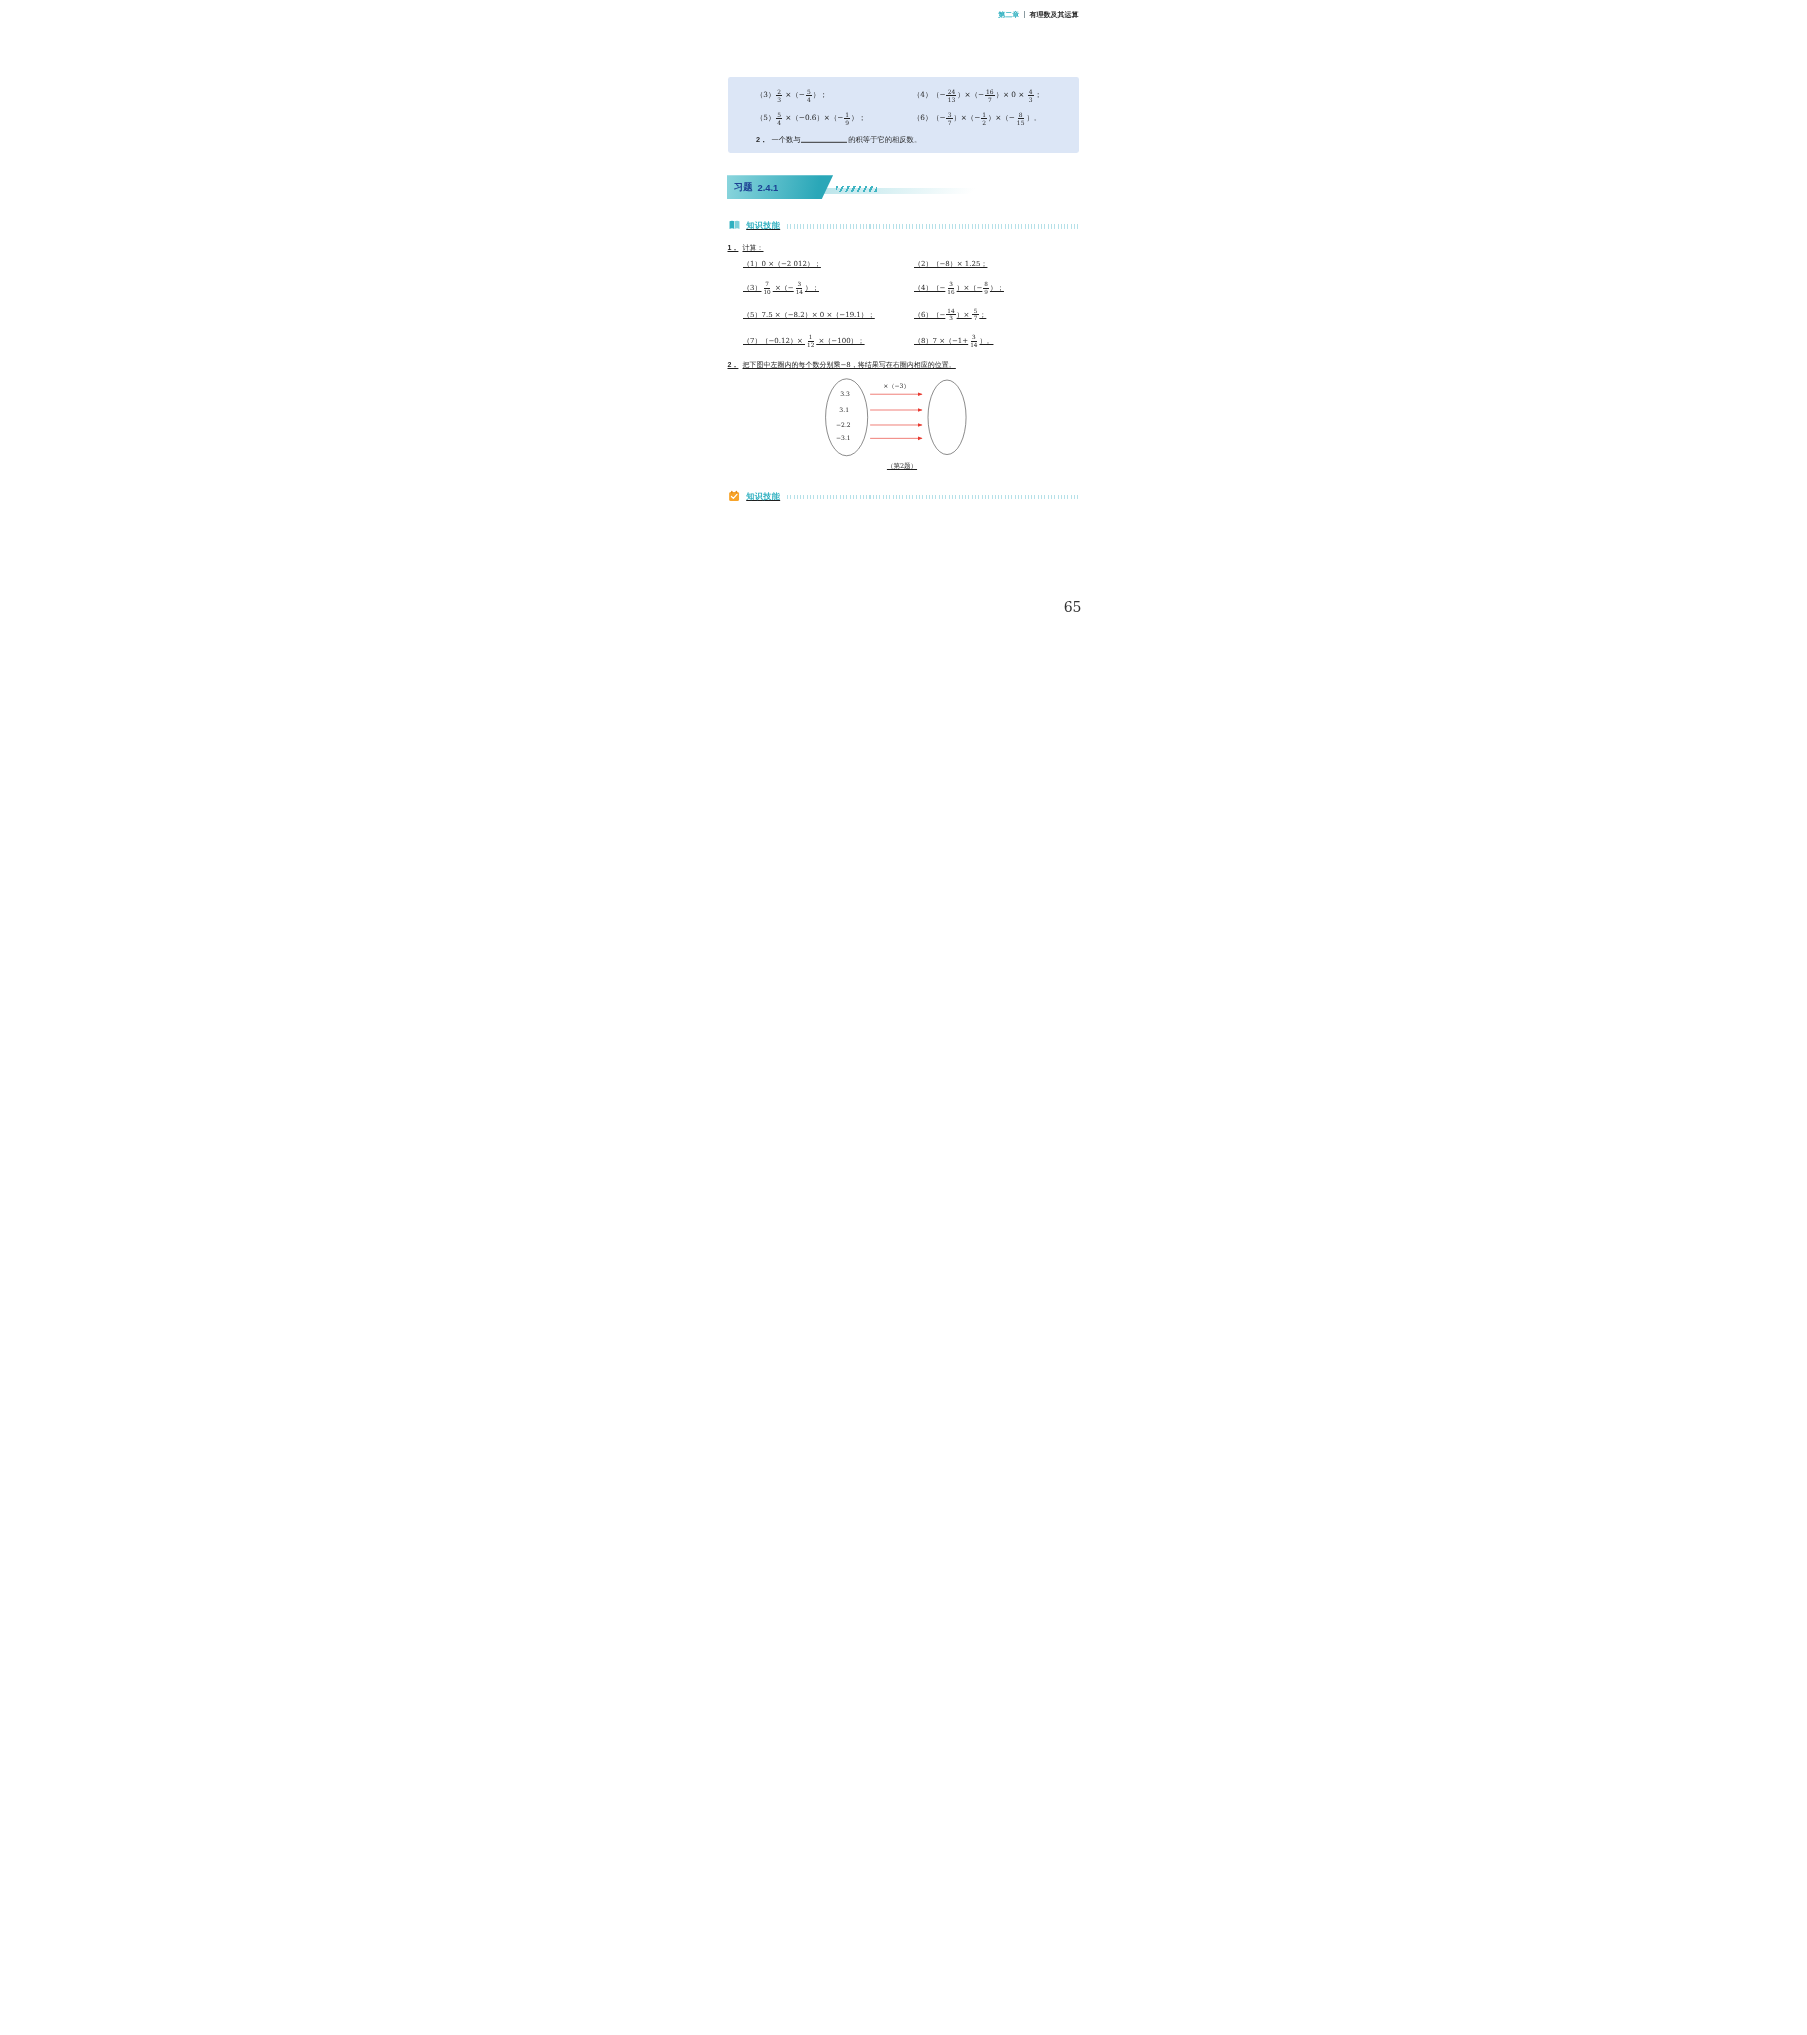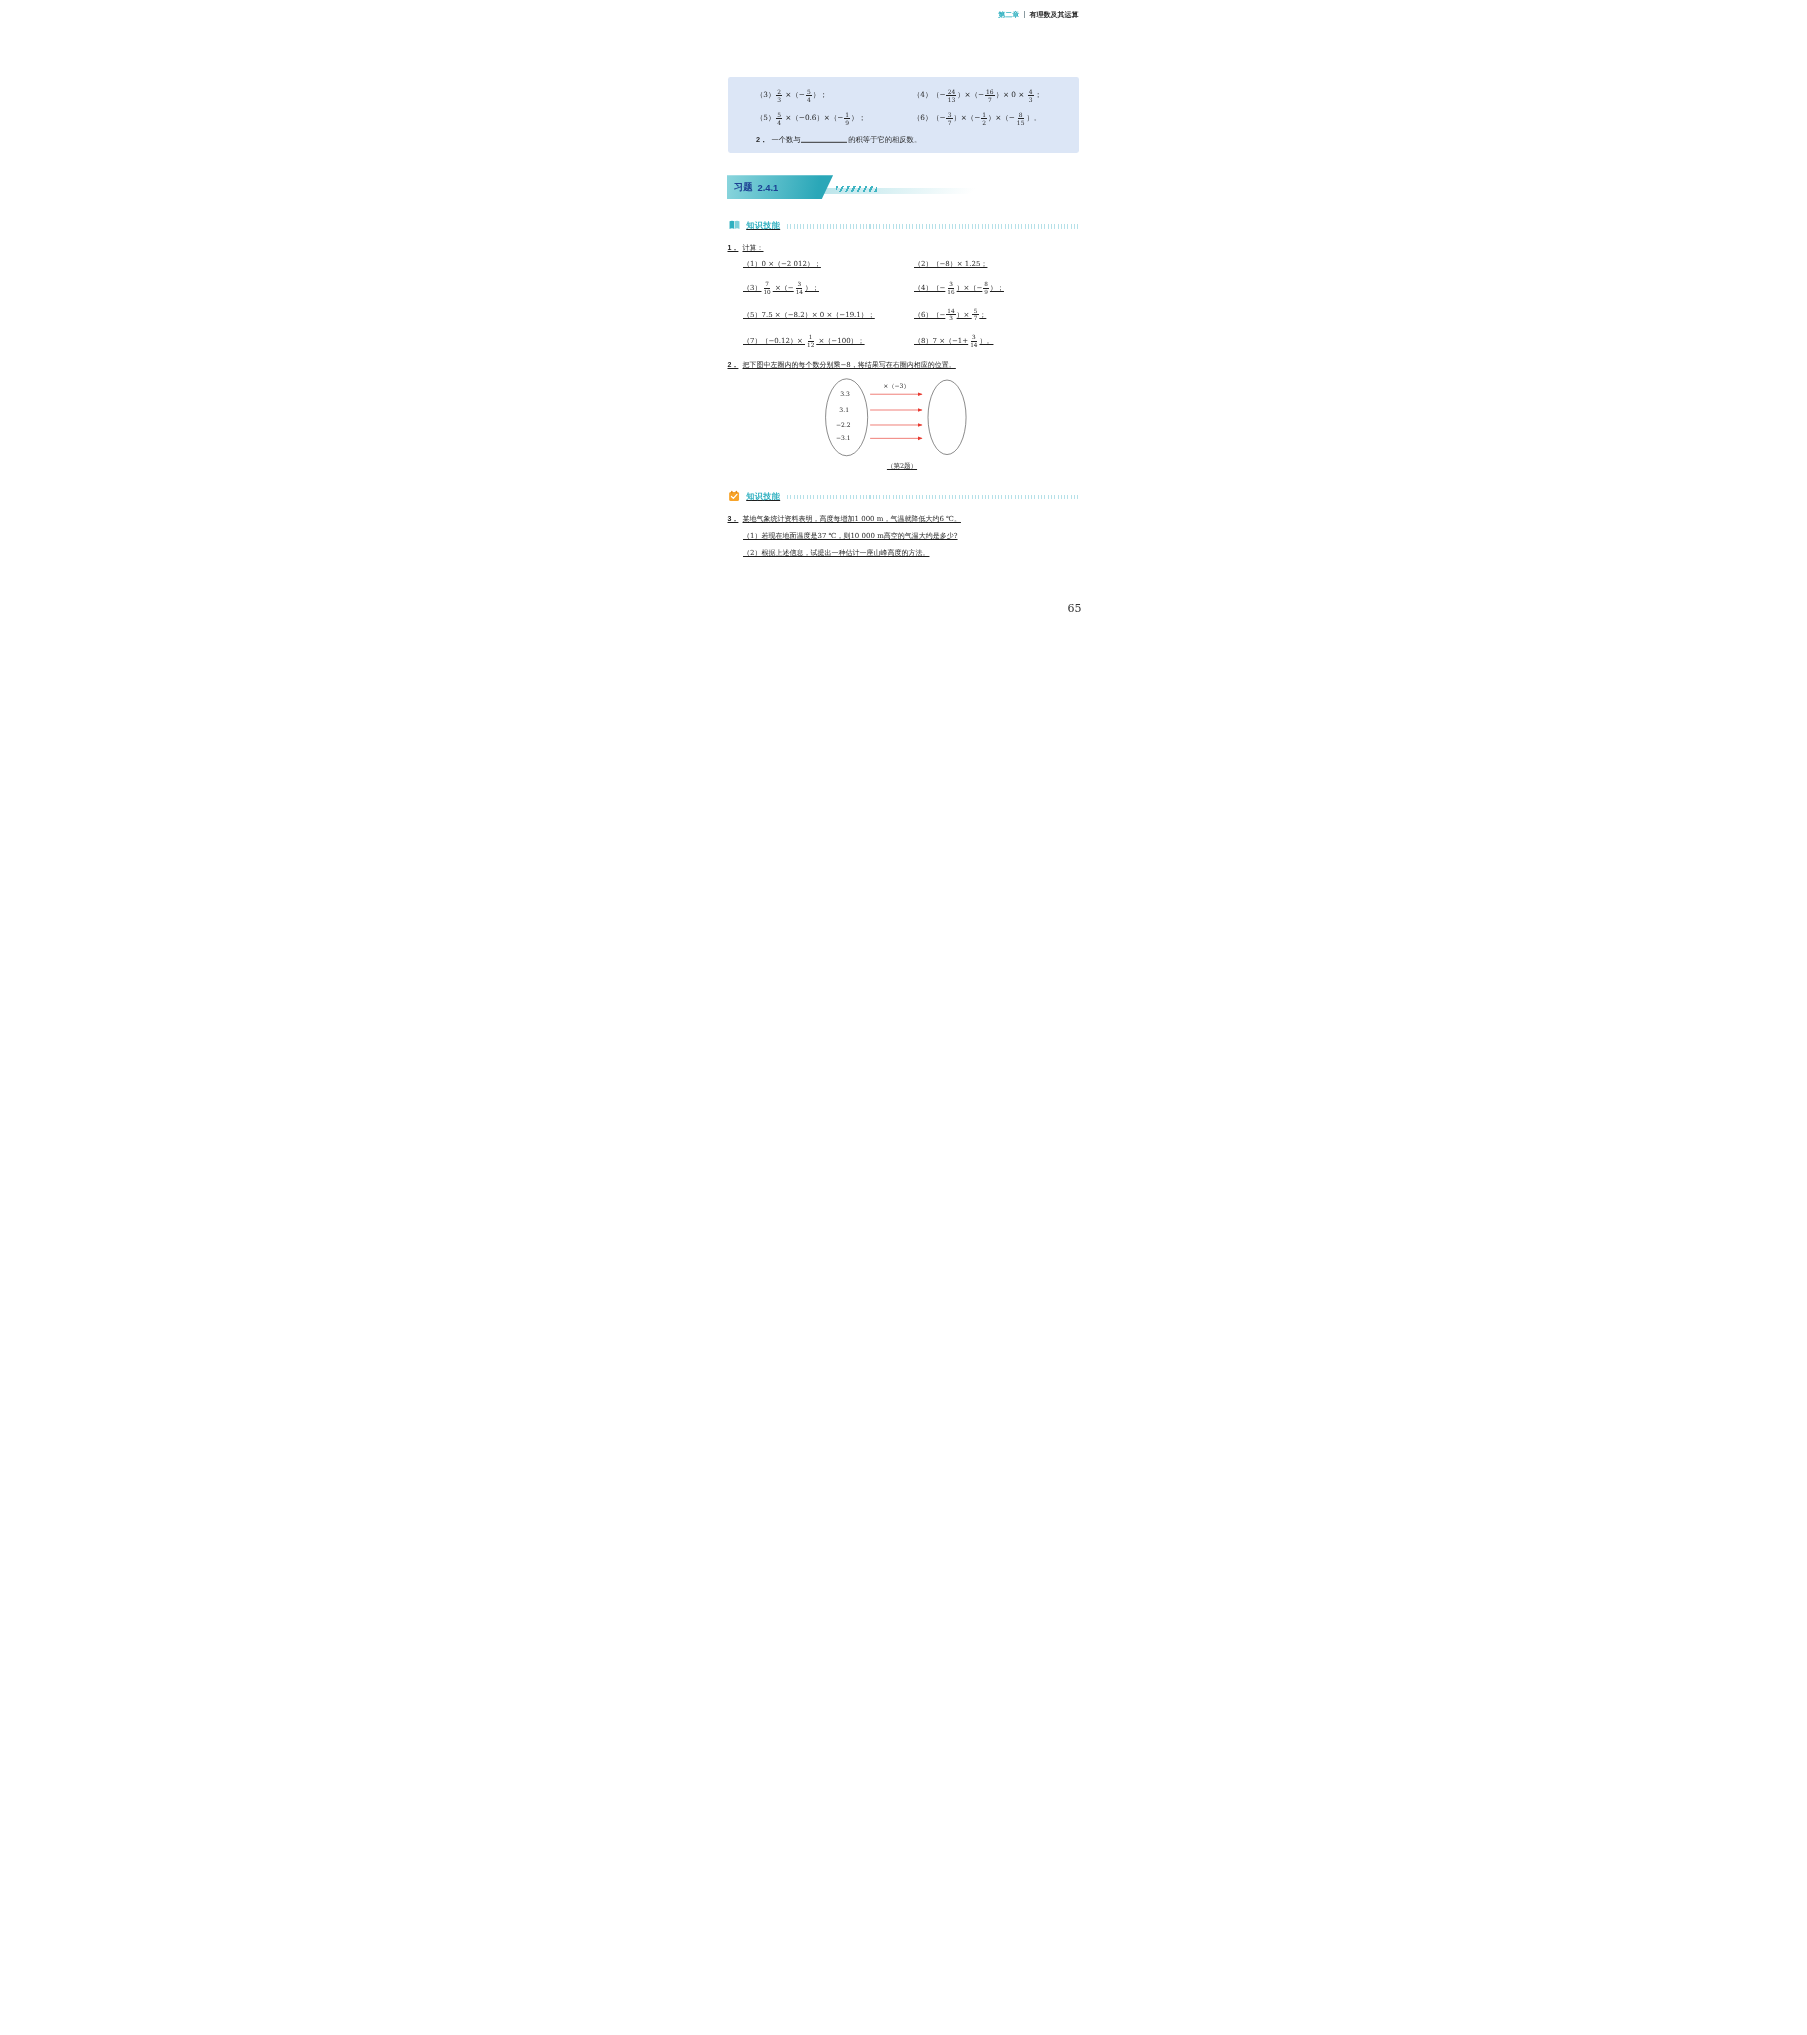--- a/index.html
+++ b/index.html
@@ -84,21 +84,21 @@
     display:grid;grid-template-columns:171px 1fr;
     row-gap:12px;align-items:center;
   }
   .q3-sub{margin-top:6.5px;padding-left:15.5px;line-height:1.5;}
   .q3-intro-wrap{margin-top:12.2px;}
   
   .diagram{width:163px;margin:5.7px 0 0 93px;}
   .diagram svg{display:block;}
   .diagram-caption{margin-top:2.4px;text-align:center;font-size:6.5px;}
   
-  .page-number{position:absolute;right:48px;bottom:23.6px;font-size:11px;color:#333;}
+  .page-number{position:absolute;right:48px;bottom:23.6px;font-size:14px;color:#333;}
 </style>
 </head>
 <body>
 
 <div class="page">
 
   <div class="chap-header">
     <span class="chapter">第二章</span>
     <span class="vbar"></span>
     <span class="booktitle">有理数及其运算</span>
@@ -251,25 +251,17 @@
         <rect x="3" y="5" width="26" height="24" rx="4" fill="#f7a42b"></rect>
         <rect x="8" y="2" width="4" height="7" rx="2" fill="#e08a1a"></rect>
         <rect x="20" y="2" width="4" height="7" rx="2" fill="#e08a1a"></rect>
         <path d="M9 17l5 5 9.5-10.5" stroke="#ffffff" stroke-width="3.2" fill="none" stroke-linecap="round" stroke-linejoin="round"></path>
       </svg>
     </span>
     <span class="section-title">知识技能</span>
     <span class="dotted-rule"></span>
   </div>
 
-  <div class="question q3-intro-wrap">
-    <div class="q-head">
-      <span class="qnum">3．</span>
-      <span>某地气象统计资料表明，高度每增加1 000 m，气温就降低大约6 ℃。</span>
-    </div>
-    <div class="q3-sub">（1）若现在地面温度是37 ℃，则10 000 m高空的气温大约是多少?</div>
-    <div class="q3-sub">（2）根据上述信息，试提出一种估计一座山峰高度的方法。</div>
-  </div>
 
   <div class="page-number">65</div>
 
 </div>
 
 
 </body></html>

